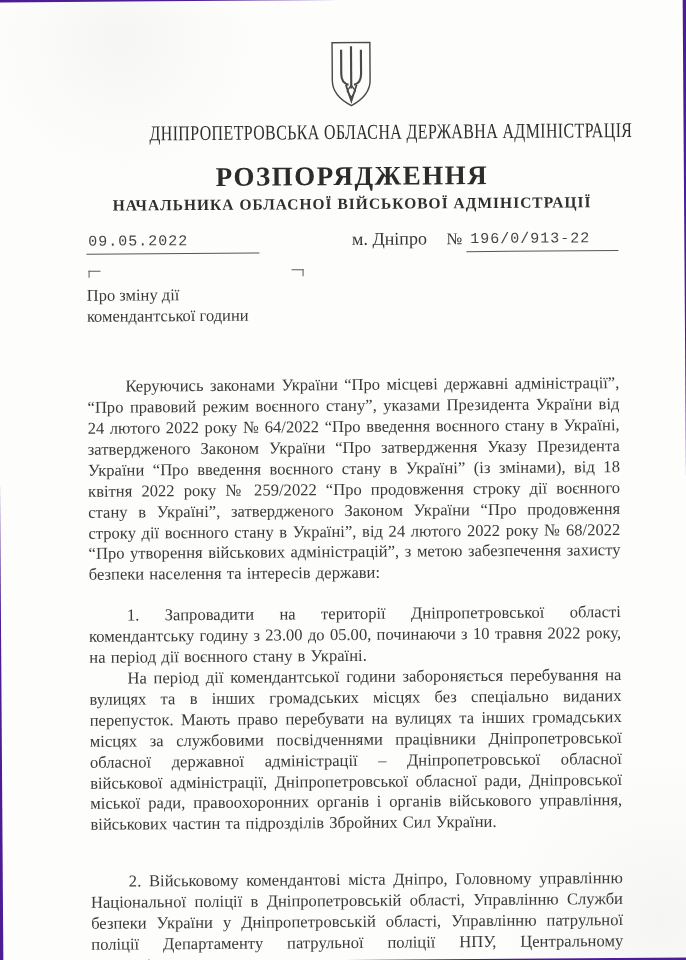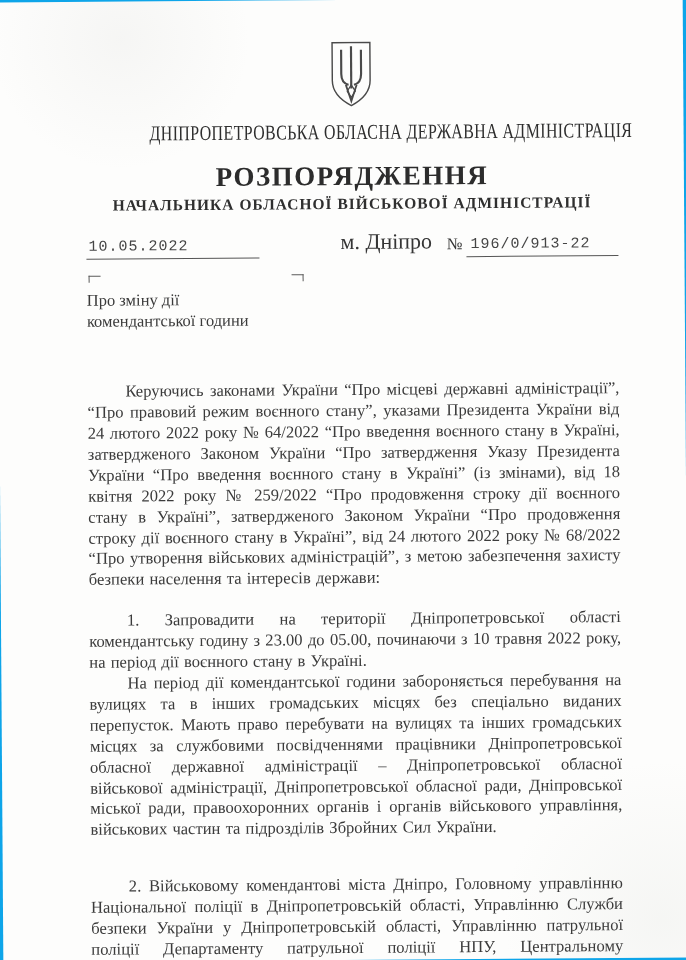--- a/index.html
+++ b/index.html
@@ -1,18 +1,18 @@
 <!DOCTYPE html>
 <html><head>
 <meta charset="utf-8">
 <style>
   html,body{margin:0;padding:0;background:#ffffff;}
   .viewport{
     width:686px;height:960px;overflow:hidden;position:relative;
-    background:#0ea5e9;
+    background:#4c1d95;
     font-family:"Liberation Serif", serif;
     color:#383838;
   }
   .sheet{
     position:absolute;inset:0;
     padding:36px 66px 0 88px;
     box-sizing:border-box;
     transform:rotate(-0.4deg);
     background:
       radial-gradient(circle at 18% 4%, rgba(180,180,175,0.10), transparent 12%),
@@ -41,21 +41,21 @@
   .typed{
     font-family:"Liberation Mono", monospace;
     font-size:15px;letter-spacing:1px;color:#454545;
   }
   .date-cell{
     width:173px;border-bottom:1.5px solid #555;
     padding:0 0 3px 2px;box-sizing:border-box;
   }
   .spacer-a{flex:1.25;}
   .spacer-b{flex:0.55;}
-  .place{font-size:22px;color:#363636;padding-bottom:3px;margin-left:48px;}
+  .place{font-size:18px;color:#363636;padding-bottom:3px;margin-left:48px;}
   .num-cell{display:flex;align-items:flex-end;}
   .num-sign{font-size:16.5px;color:#363636;padding:0 4px 3px 0;}
   .num-line{
     width:152px;border-bottom:1.5px solid #555;
     padding:0 0 3px 4px;box-sizing:border-box;
   }
   .subject-block{margin-top:30px;position:relative;width:240px;}
   .mark{position:absolute;top:-14px;width:11px;height:6px;border-top:1.6px solid #5a5a5a;}
   .mark-left{left:2px;border-left:1.6px solid #5a5a5a;}
   .mark-right{left:205px;border-right:1.6px solid #5a5a5a;}
@@ -88,21 +88,21 @@
       </span>
     </div>
 
     <h1 class="org">ДНІПРОПЕТРОВСЬКА ОБЛАСНА ДЕРЖАВНА АДМІНІСТРАЦІЯ</h1>
 
     <h2 class="doctype">РОЗПОРЯДЖЕННЯ</h2>
     <h3 class="issuer">НАЧАЛЬНИКА ОБЛАСНОЇ ВІЙСЬКОВОЇ АДМІНІСТРАЦІЇ</h3>
 
     <div class="meta-row">
       <div class="date-cell">
-        <span class="typed">10.05.2022</span>
+        <span class="typed">09.05.2022</span>
       </div>
       <div class="spacer-a"></div>
       <div class="place">м. Дніпро</div>
       <div class="spacer-b"></div>
       <div class="num-cell">
         <span class="num-sign">№</span>
         <span class="num-line">
           <span class="typed">196/0/913-22</span>
         </span>
       </div>

